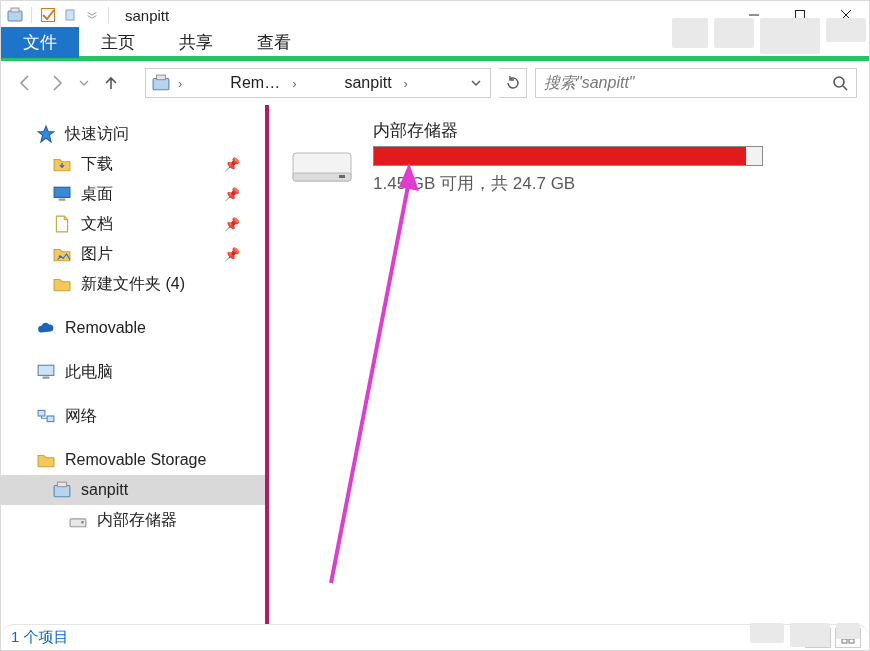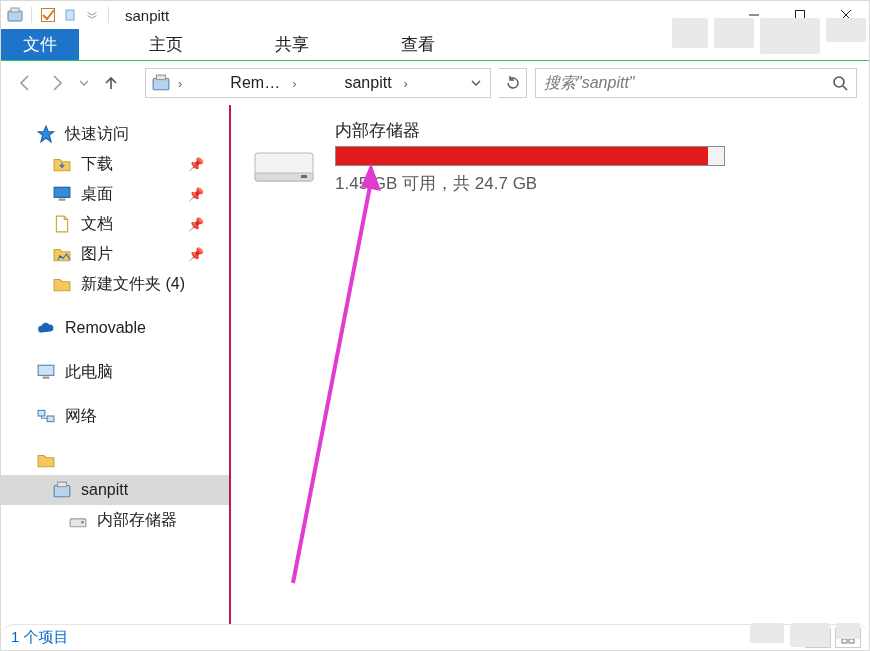--- a/index.html
+++ b/index.html
@@ -7,40 +7,40 @@
   .window { width:870px; height:651px; display:flex; flex-direction:column; border:1px solid #d9d9d9;}
   
   .titlebar { height:28px; display:flex; align-items:center; padding-left:6px; gap:6px; position:relative; }
   .titlebar .tinyicon { width:16px; height:16px; display:inline-flex; align-items:center; justify-content:center; font-size:12px;}
   .titlebar .divider { width:1px; height:16px; background:#ddd; margin:0 2px;}
   .titlebar .wnd-title { margin-left:8px; font-size:15px;}
   .winbtns { position:absolute; right:0; top:0; height:28px; display:flex;}
   .winbtns .wb { width:46px; height:28px; display:flex; align-items:center; justify-content:center;}
   .winbtns svg { stroke:#222; stroke-width:1; fill:none;}
   
-  .ribbon { height:32px; display:flex; align-items:center; border-bottom:1px solid #22c55e;gap:48px;}
+  .ribbon { height:32px; display:flex; align-items:center; border-bottom:5px solid #22c55e;}
   .ribbon .filetab { background:#1e74c8; color:#fff; padding:4px 22px; display:flex; align-items:center; font-size:17px;}
   .ribbon .tab { padding:4px 22px; display:flex; align-items:center; font-size:17px; color:#222;}
   .blurzone, .blurzone2 { position:absolute; right:4px; display:flex; gap:6px; pointer-events:none;}
   .blurzone { top:18px; }
   .blurzone2 { bottom:4px; right:10px;}
   .blurzone div, .blurzone2 div { background:#e9e9e9; border-radius:2px;}
   
   .navrow { height:44px; display:flex; align-items:center; padding:0 12px; gap:8px;}
   .navbtn { width:24px; height:24px; display:flex; align-items:center; justify-content:center; color:#888;}
   .addr { flex:0 0 auto; display:flex; align-items:center; height:30px; border:1px solid #cfcfcf; padding:0 4px 0 6px; gap:4px;}
   .addr .sep { color:#666; padding:0 4px; font-size:13px;}
   .addr .crumb { padding:0 4px; font-size:16px; color:#222;margin-left:36px;}
   .addr .dropbtn { width:20px; display:flex; justify-content:center; color:#555;}
   .refresh { width:28px; height:30px; display:flex; align-items:center; justify-content:center; border:1px solid #cfcfcf; border-left:none;}
   .searchbox { flex:1; height:30px; border:1px solid #cfcfcf; display:flex; align-items:center; padding:0 8px; color:#888;}
   .searchbox .ph { flex:1; font-size:16px; color:#7a7a7a; font-style:italic;}
   
   .body { flex:1; display:flex; min-height:0;}
-  .sidebar { width:230px; border-right:2px solid #be185d; padding-top:14px; overflow:hidden; position:relative;}
+  .sidebar { width:268px; border-right:4px solid #be185d; padding-top:14px; overflow:hidden; position:relative;}
   .tree-item { display:flex; align-items:center; height:30px; padding-left:36px; gap:10px; font-size:16px; position:relative;}
   .tree-item.top { padding-left:36px;}
   .tree-item.depth2 { padding-left:52px;}
   .tree-item.depth3 { padding-left:68px;}
   .tree-item .pin { position:absolute; right:24px; color:#6a6a6a; font-size:13px;}
   .tree-item.selected { background:#d9d9d9;}
   .tree-spacer { height:14px;}
   .tree-item svg, .tree-item .ico { width:18px; height:18px; flex:0 0 18px;}
   
   .content { flex:1; position:relative; padding:14px 20px;}
@@ -250,20 +250,21 @@
             <rect x="9" y="8" width="6" height="5" fill="#cfe3f6" stroke="#5a86b5"></rect>
             <path d="M4 8v2h5" fill="none" stroke="#5a86b5"></path>
           </svg>
         <span>网络</span>
       </div>
       <div class="tree-spacer"></div>
       <div class="tree-item top">
         <svg class="ico" viewBox="0 0 16 16">
             <path class="folder-ico" d="M1 4h5l2 2h7v8H1z"></path>
           </svg>
+        <span>Removable Storage</span>
       </div>
       <div class="tree-item depth2 selected">
         <svg class="ico" viewBox="0 0 16 16">
             <rect x="1" y="4" width="14" height="10" rx="1" fill="#b7d4ef" stroke="#5a86b5"></rect>
             <rect x="4" y="1" width="8" height="4" fill="#e6e6e6" stroke="#999"></rect>
           </svg>
         <span>sanpitt</span>
       </div>
       <div class="tree-item depth3">
         <svg class="ico" viewBox="0 0 16 16">

